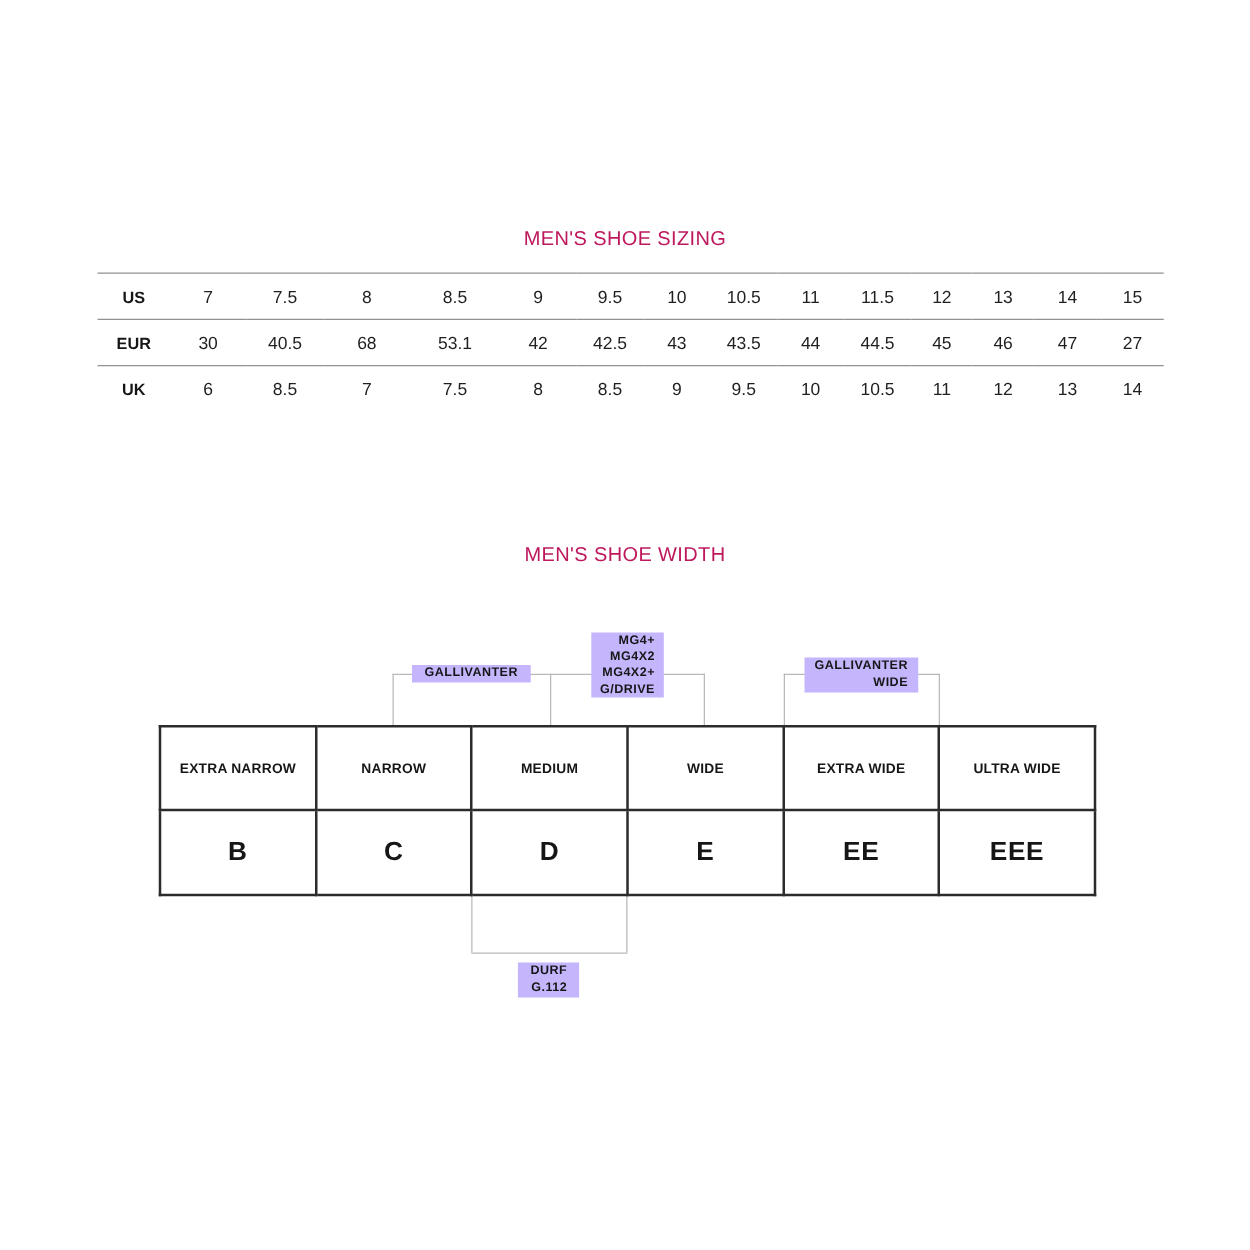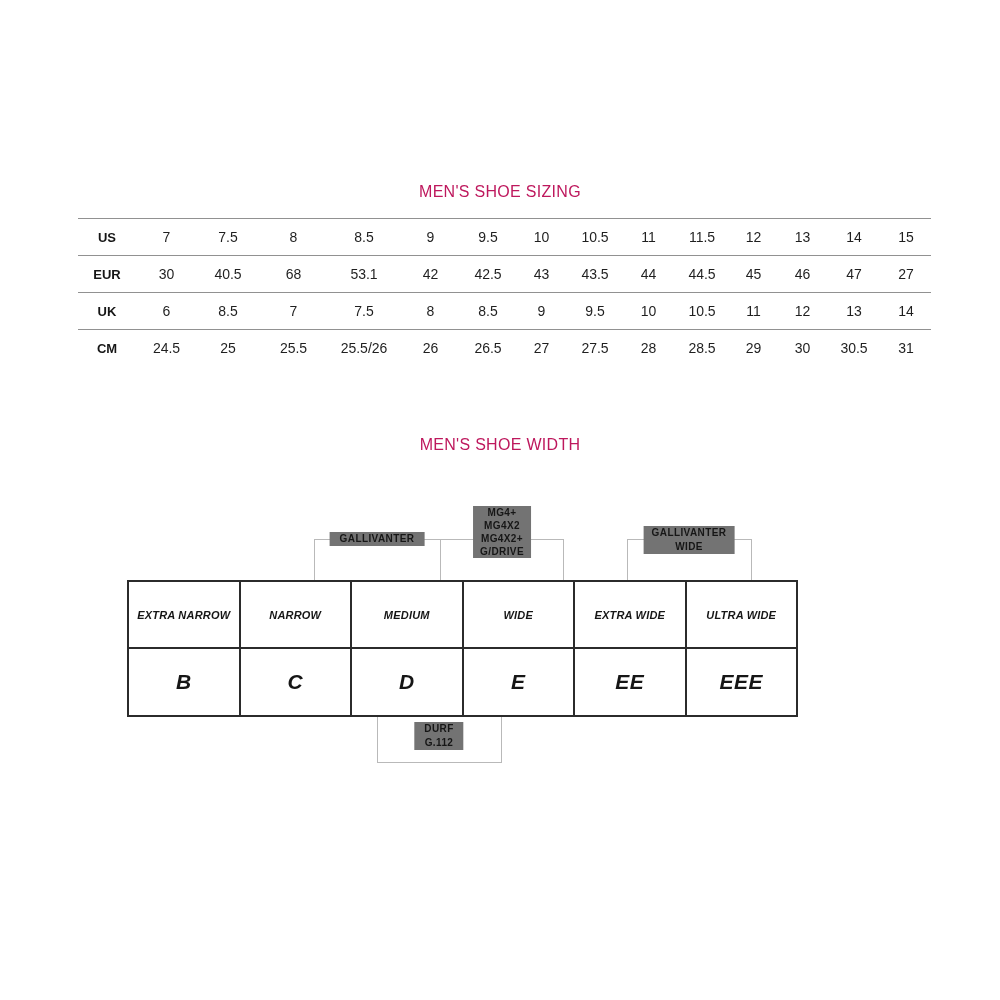--- a/index.html
+++ b/index.html
@@ -18,38 +18,38 @@
   
   table.sizing { position:absolute; left:78px; top:218px; border-collapse:collapse; table-layout:fixed; }
   table.sizing tr { height:37px; }
   table.sizing th, table.sizing td {
     border-top:1px solid #919191; text-align:center; vertical-align:middle;
     font-size:14px; font-weight:400; color:#1f1f1f; padding:0; white-space:nowrap;
   }
   table.sizing th { font-size:13px; font-weight:700; color:#161616; }
 
   
-  table.width { position:absolute; left:127px; top:580px; width:671px; border-collapse:collapse; table-layout:fixed;font-style:italic; }
+  table.width { position:absolute; left:127px; top:580px; width:750px; border-collapse:collapse; table-layout:fixed; }
   table.width td { border:2px solid #2b2b2b; text-align:center; vertical-align:middle; color:#161616; }
   tr.wlabels { height:67px; }
   tr.wlabels td { font-size:11px; font-weight:700; letter-spacing:.2px; }
   tr.wletters { height:68px; }
   tr.wletters td { font-size:21px; font-weight:700; letter-spacing:.5px; }
 
   
   .bline { position:absolute; background:#b9b9b9; }
   .anno {
-    position:absolute; transform:translateX(-50%); background:#737373;
-    font-size:10px; font-weight:700; letter-spacing:.4px; text-align:center;
+    position:absolute; transform:translateX(-50%); background:#c4b5fd;
+    font-size:10px; font-weight:700; letter-spacing:.4px; text-align:right;
     color:#161616; white-space:nowrap;
   }
   #anno-gallivanter { left:377px; top:532px; line-height:14px; padding:0 10px; }
   #anno-mg          { left:502px; top:506px; line-height:13px; padding:0 7px; }
   #anno-gwide       { left:689px; top:526px; line-height:14px; padding:0 8px; }
-  #anno-durf        { left:439px; top:722px; line-height:14px; padding:0 10px; }
+  #anno-durf        { left:439px; top:770px; line-height:14px; padding:0 10px; }
 </style>
 </head>
 <body>
 
 <div id="sizing-title" class="title">MEN'S SHOE SIZING</div>
 
 <table class="sizing">
   <colgroup>
     <col style="width:58px">
       <col style="width:61px">
@@ -112,37 +112,20 @@
         <td>8.5</td>
         <td>9</td>
         <td>9.5</td>
         <td>10</td>
         <td>10.5</td>
         <td>11</td>
         <td>12</td>
         <td>13</td>
         <td>14</td>
       </tr>
-    <tr>
-      <th>CM</th>
-    <td>24.5</td>
-        <td>25</td>
-        <td>25.5</td>
-        <td>25.5/26</td>
-        <td>26</td>
-        <td>26.5</td>
-        <td>27</td>
-        <td>27.5</td>
-        <td>28</td>
-        <td>28.5</td>
-        <td>29</td>
-        <td>30</td>
-        <td>30.5</td>
-        <td>31</td>
-      </tr>
   </tbody>
 </table>
 
 <div id="width-title" class="title">MEN'S SHOE WIDTH</div>
 
 <div class="bline" style="left:314px; top:539px; width:250px; height:1px;"></div>
 <div class="bline" style="left:314px; top:539px; width:1px; height:41px;"></div>
 <div class="bline" style="left:440px; top:539px; width:1px; height:41px;"></div>
 <div class="bline" style="left:563px; top:539px; width:1px; height:41px;"></div>
 

